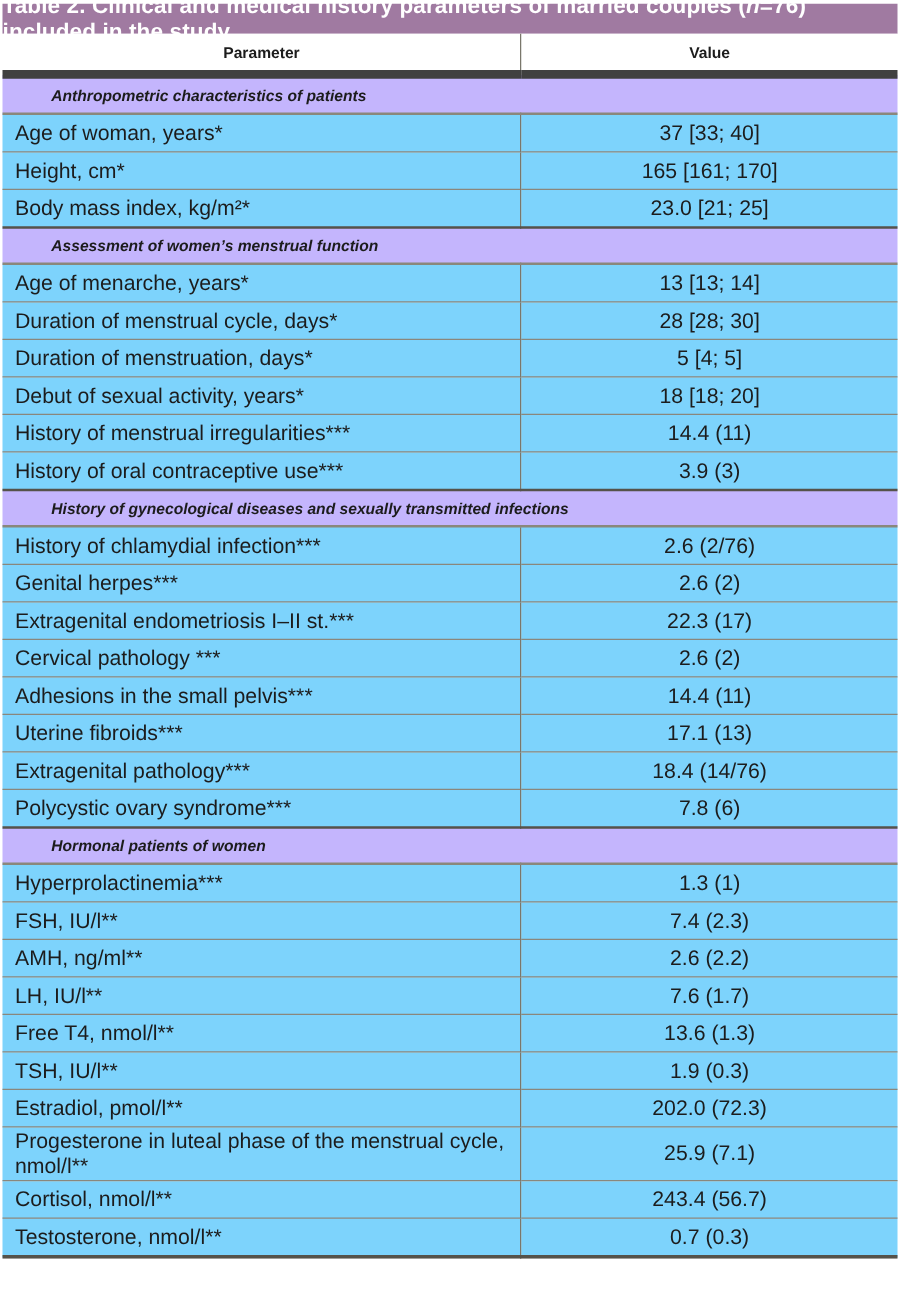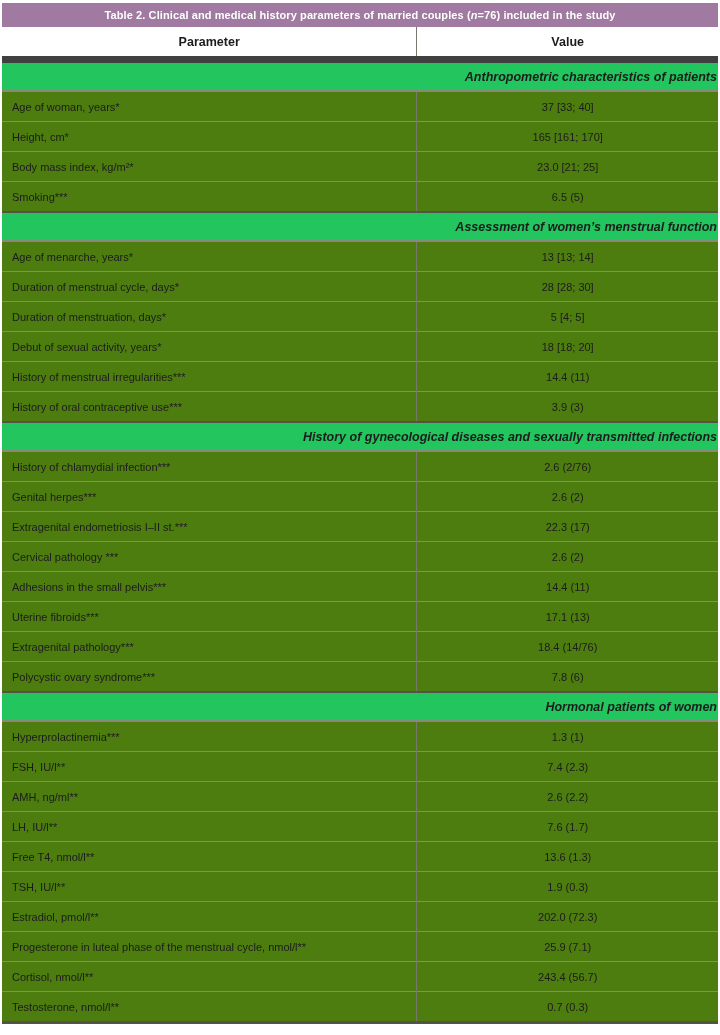--- a/index.html
+++ b/index.html
@@ -14,21 +14,21 @@
     padding: 3px 2px 0 2px;
     background: #ffffff;
   }
   .title-bar {
     background: #a07aa1;
     color: #ffffff;
     height: 24px;
     display: flex;
     align-items: center;
     justify-content: center;
-    font-size: 11px;
+    font-size: 18px;
     font-weight: bold;
     letter-spacing: 0.1px;
   }
   .title-bar .it { font-style: italic; font-weight: bold; }
   table.params {
     width: 100%;
     border-collapse: collapse;
     table-layout: fixed;
   }
   table.params th.col-param { width: 58%; }
@@ -38,36 +38,36 @@
     font-size: 12.5px;
     font-weight: bold;
     text-align: center;
     vertical-align: middle;
     background: #ffffff;
     border-bottom: 7px solid #404040;
   }
   tr.head-row th.col-value { border-left: 1.5px solid #7a776b; }
   tr.band-row td {
     height: 25px;
-    background: #22c55e;
-    text-align: right;
+    background: #c4b5fd;
+    text-align: left;
     vertical-align: middle;
     font-size: 12.5px;
     font-weight: bold;
     font-style: italic;
     border-top: 2.5px solid #55524a;
     border-bottom: 2px solid #8a877c;
     padding-left: 39px;
   }
   tr.data-row td {
     height: 27px;
-    font-size: 11px;
+    font-size: 17px;
     vertical-align: middle;
     border-top: 1.5px solid #8a877c;
-    background: #4d7c0f;
+    background: #7dd3fc;
   }
   tr.data-row td.param {
     text-align: left;
     padding-left: 10px;
     border-right: 1.5px solid #7a776b;
   }
   tr.data-row td.value { text-align: center; }
   table.params { border-bottom: 3px solid #55524a; }
 </style>
 </head>
@@ -93,24 +93,20 @@
           <td class="value">37 [33; 40]</td>
         </tr>
         <tr class="data-row">
           <td class="param">Height, cm*</td>
           <td class="value">165 [161; 170]</td>
         </tr>
         <tr class="data-row">
           <td class="param">Body mass index, kg/m²*</td>
           <td class="value">23.0 [21; 25]</td>
         </tr>
-        <tr class="data-row">
-          <td class="param">Smoking***</td>
-          <td class="value">6.5 (5)</td>
-        </tr>
         <tr class="band-row">
           <td colspan="2">Assessment of women’s menstrual function</td>
         </tr>
         <tr class="data-row">
           <td class="param">Age of menarche, years*</td>
           <td class="value">13 [13; 14]</td>
         </tr>
         <tr class="data-row">
           <td class="param">Duration of menstrual cycle, days*</td>
           <td class="value">28 [28; 30]</td>

